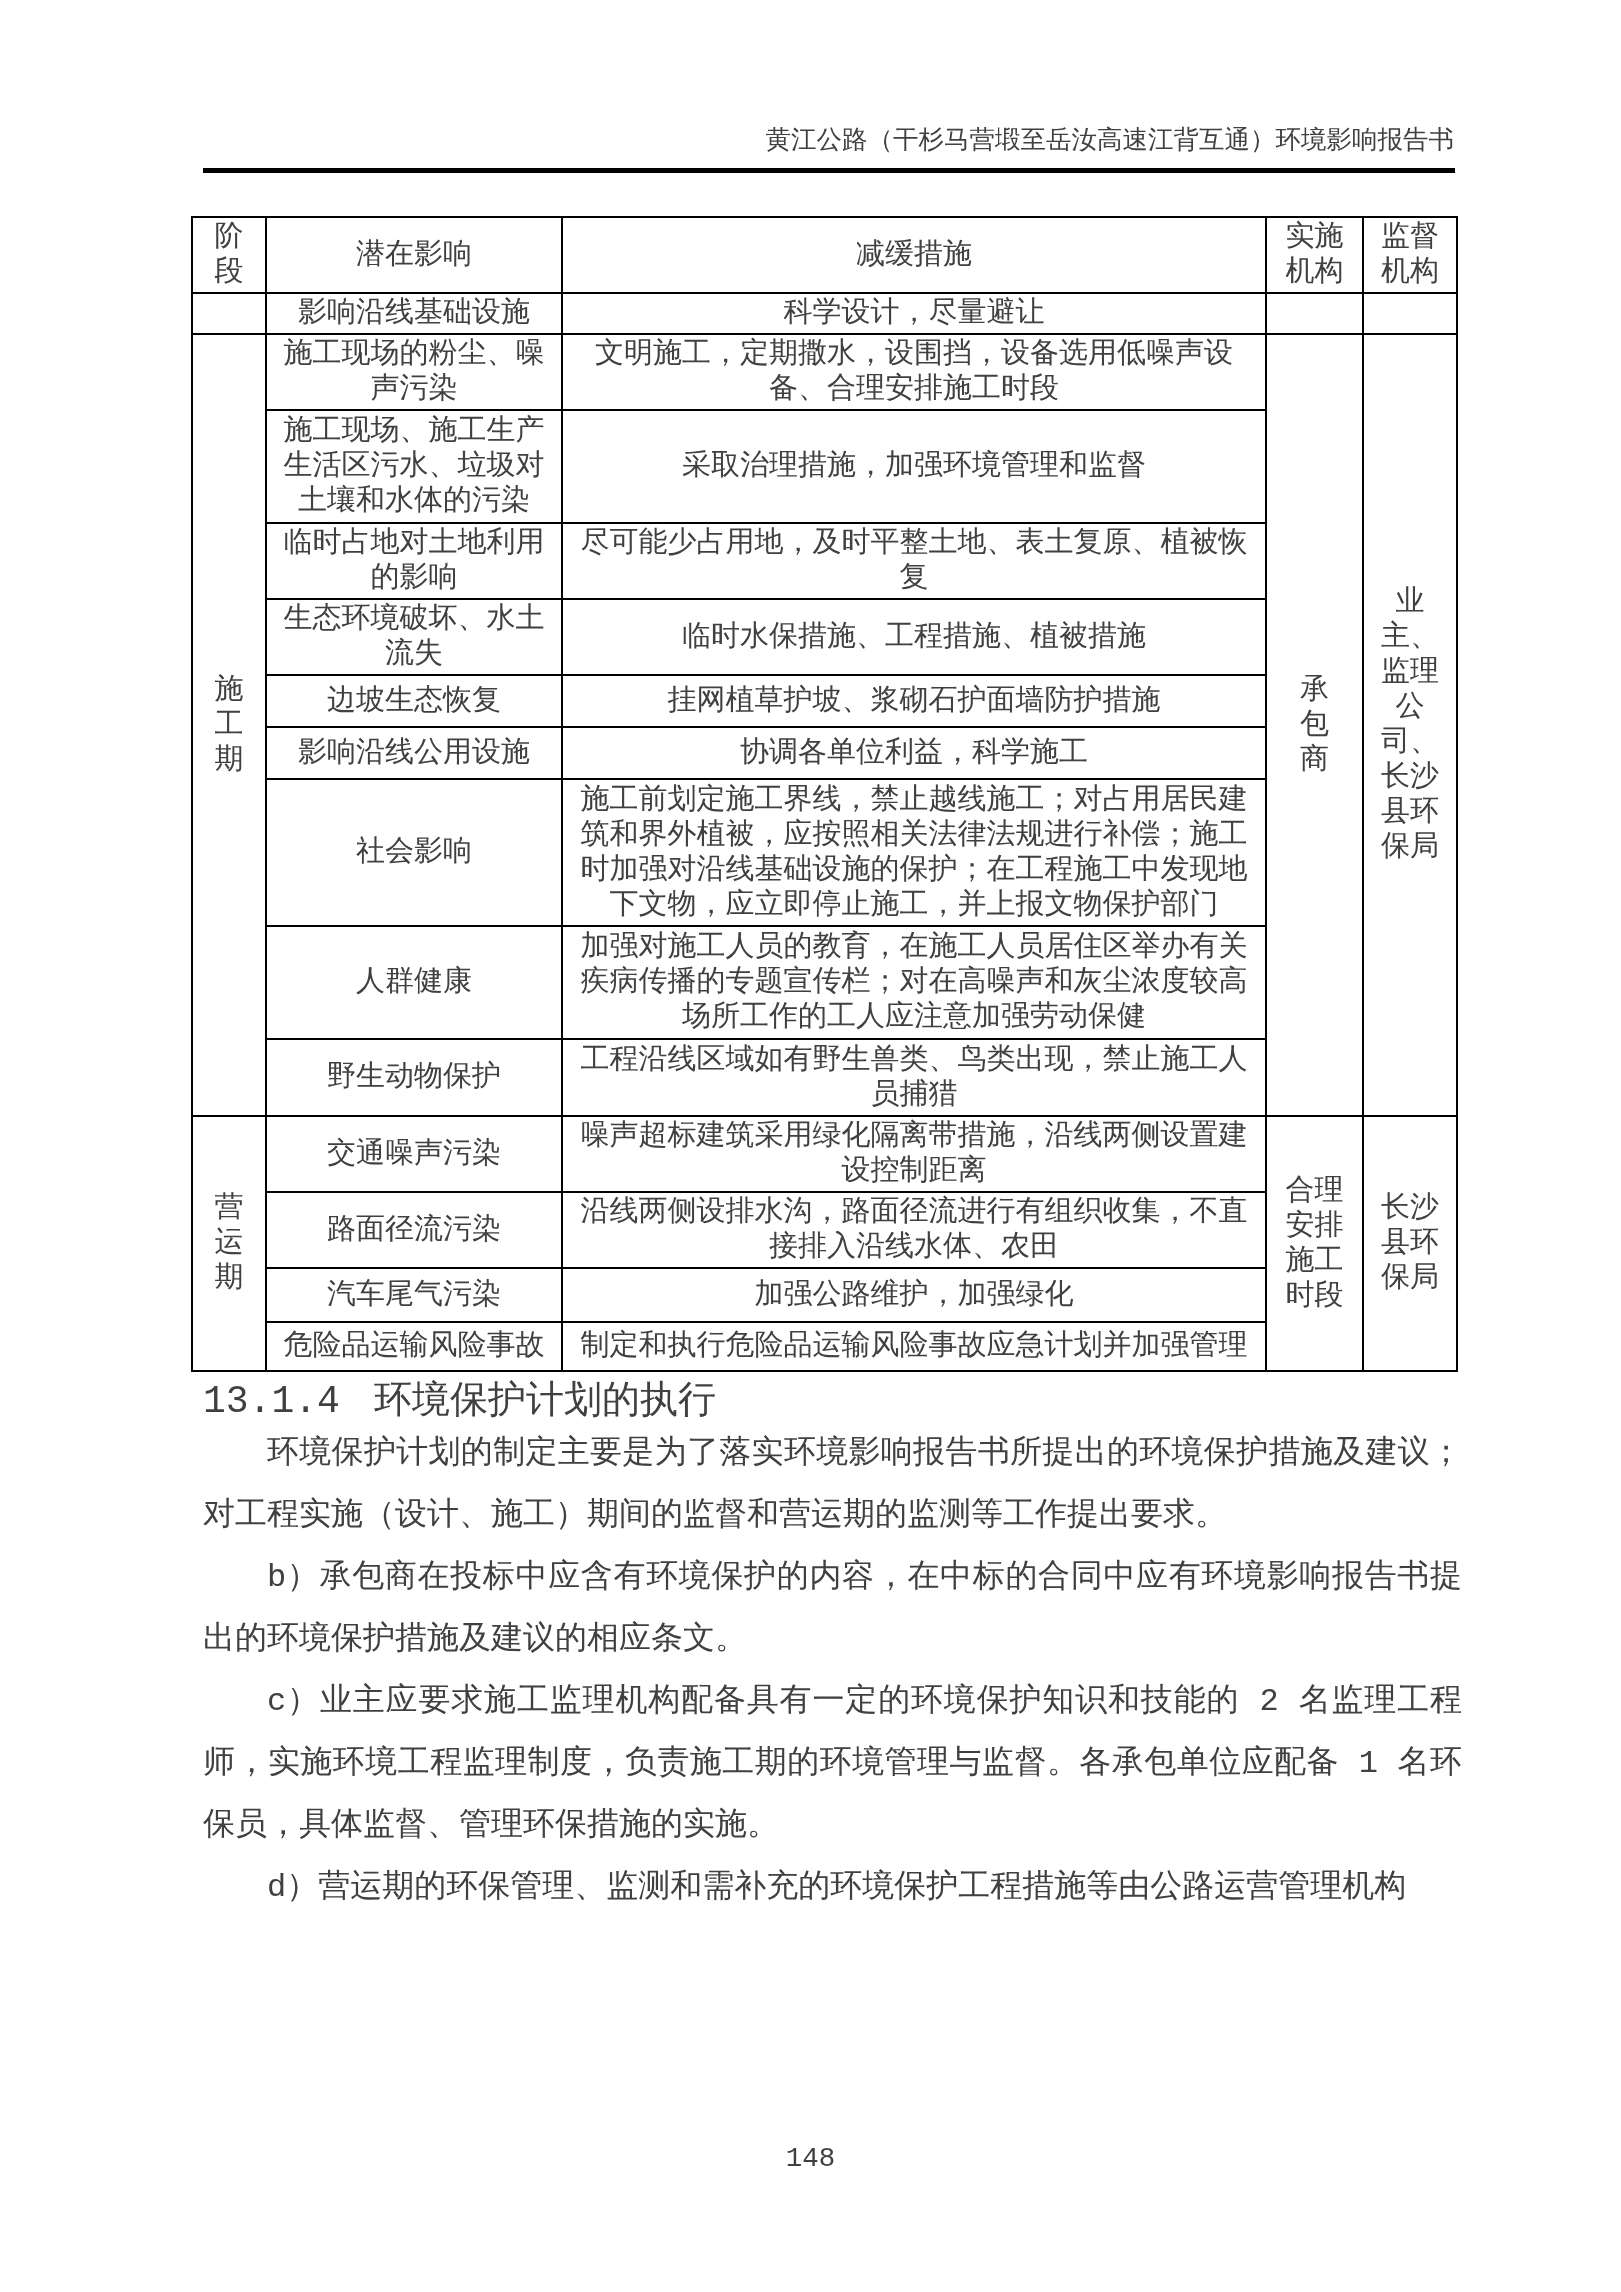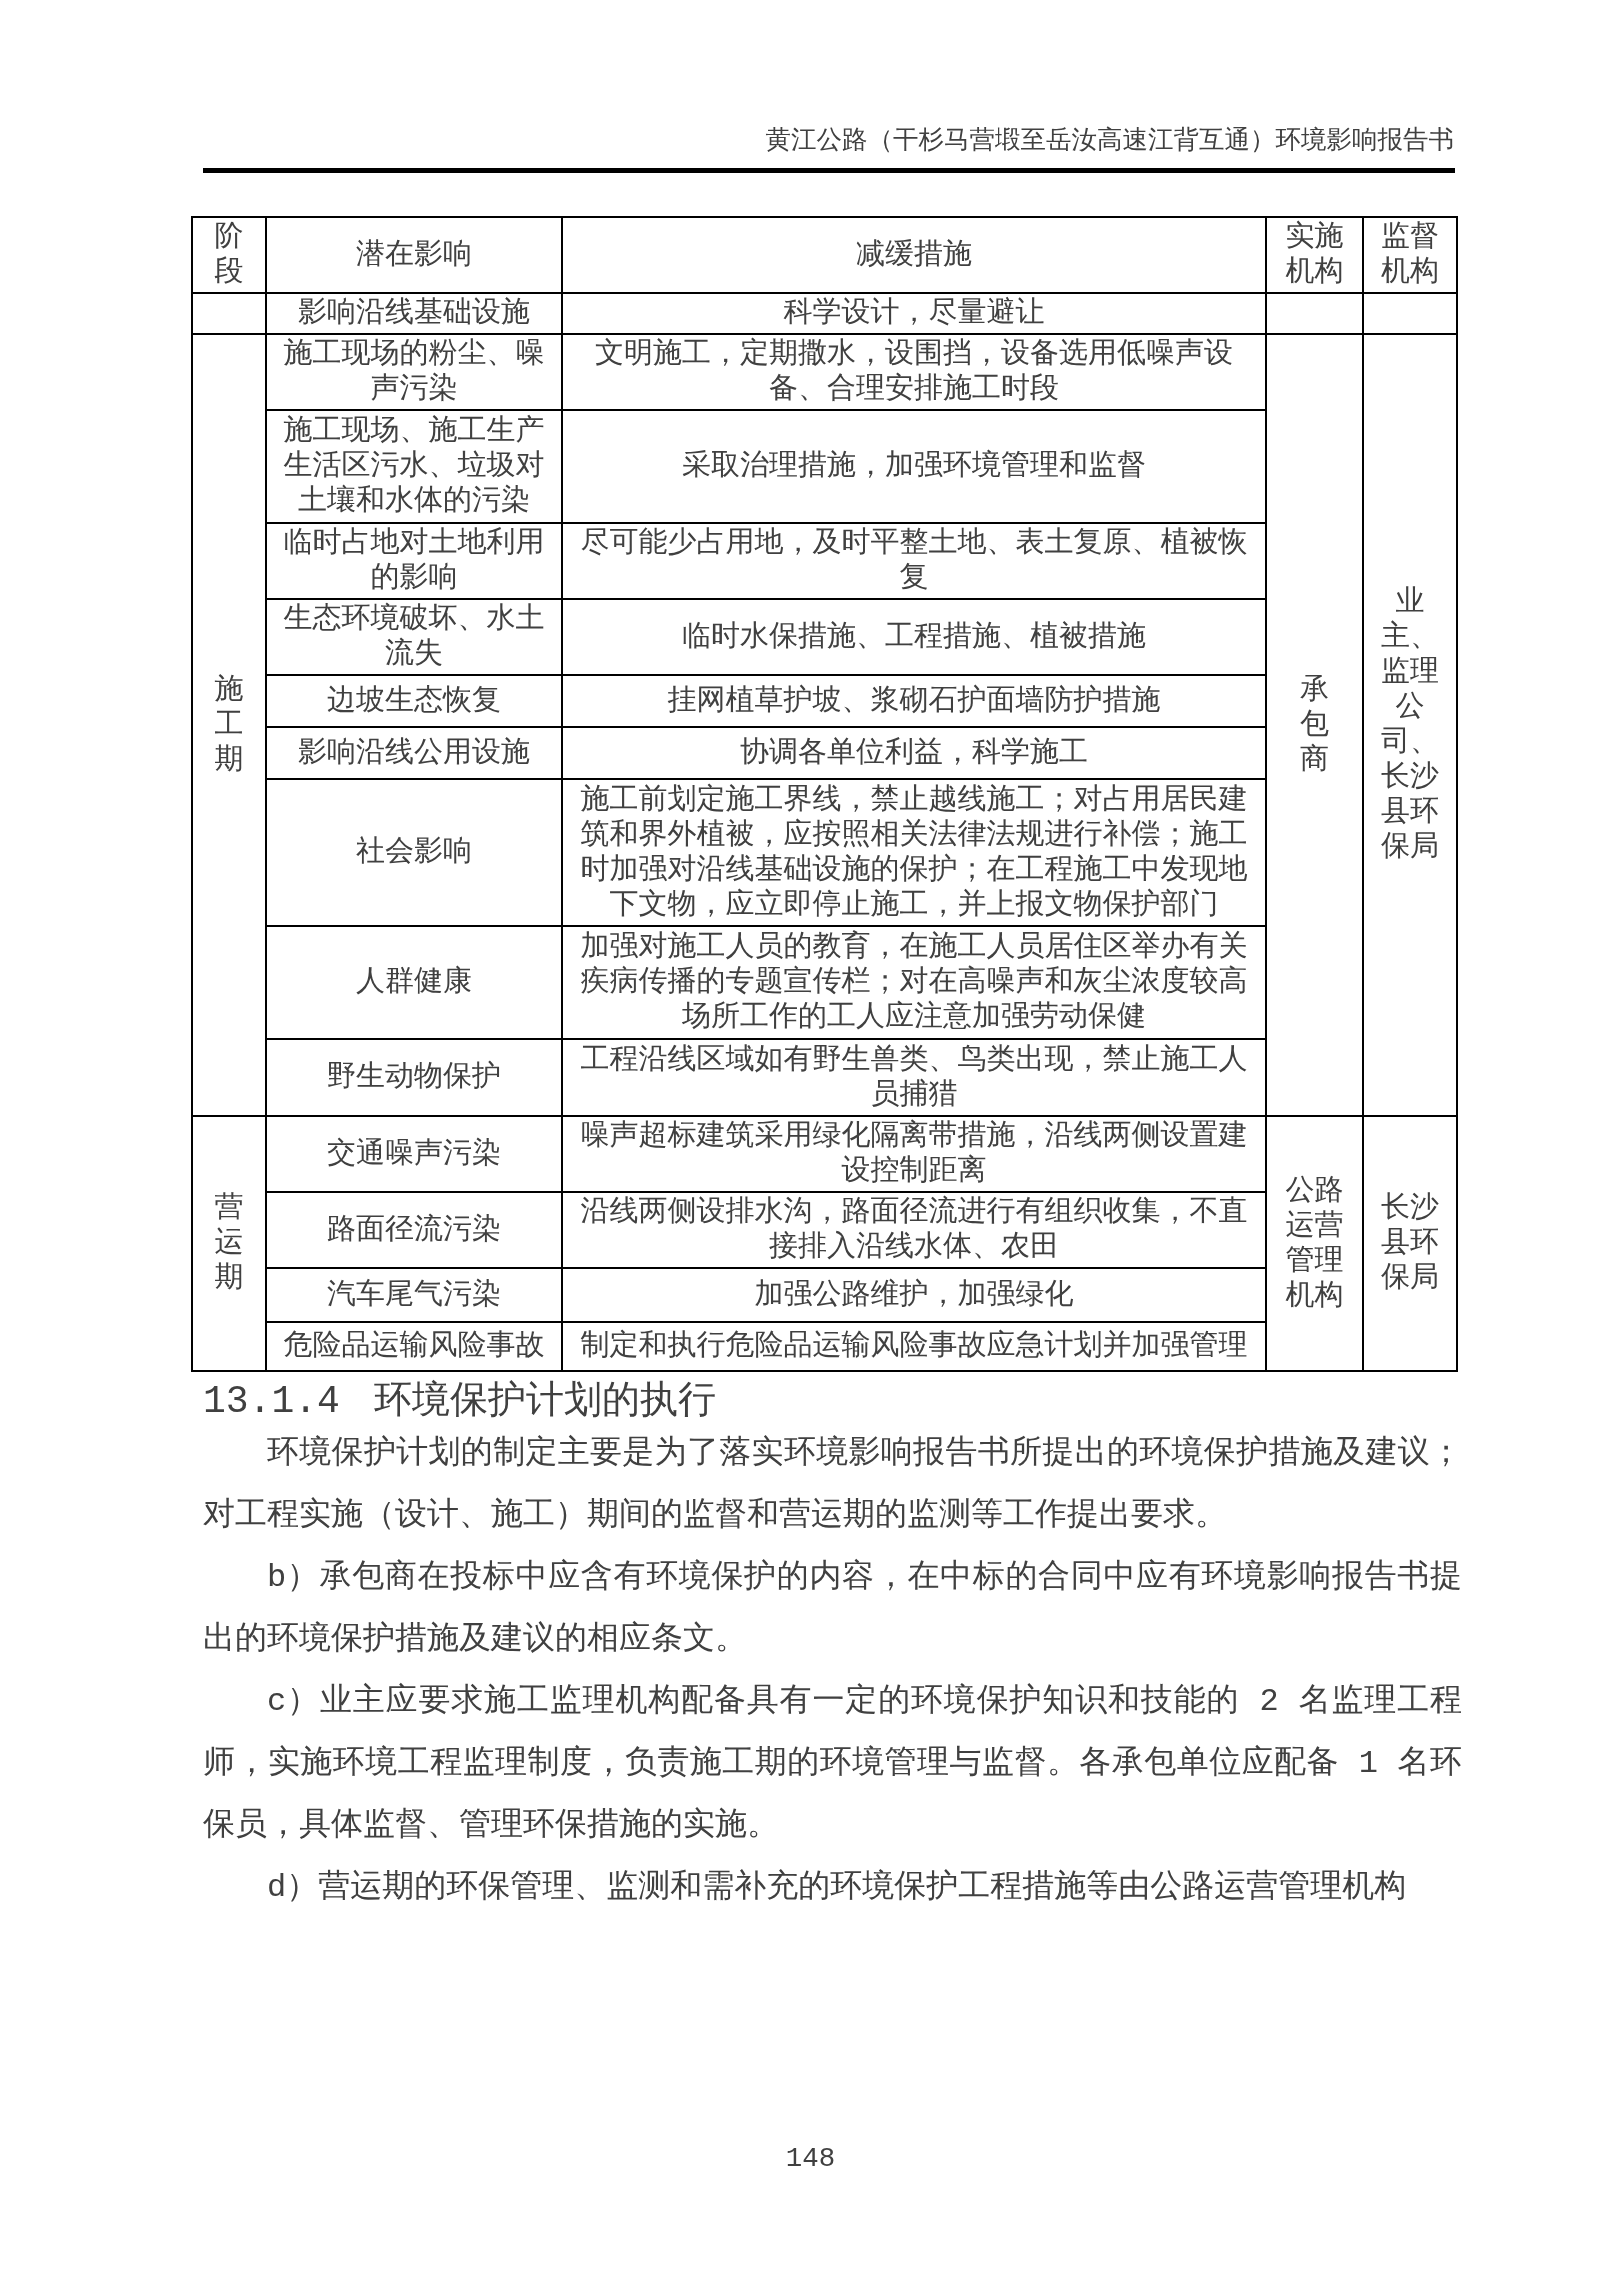--- a/index.html
+++ b/index.html
@@ -132,21 +132,21 @@
         <td class="thick-bottom">工程沿线区域如有野生兽类、鸟类出现，禁止施工人员捕猎</td>
       </tr>
 
       <tr style="height:74px">
         <td rowspan="4">
             <div class="w1">营运期</div>
           </td>
         <td>交通噪声污染</td>
         <td>噪声超标建筑采用绿化隔离带措施，沿线两侧设置建设控制距离</td>
         <td rowspan="4">
-            <div class="w2">公路运营管理机构</div>
+            <div class="w2">合理安排施工时段</div>
           </td>
         <td rowspan="4">
             <div class="w2">长沙县环保局</div>
           </td>
       </tr>
       <tr style="height:75px">
         <td>路面径流污染</td>
         <td>沿线两侧设排水沟，路面径流进行有组织收集，不直接排入沿线水体、农田</td>
       </tr>
       <tr style="height:54px">

